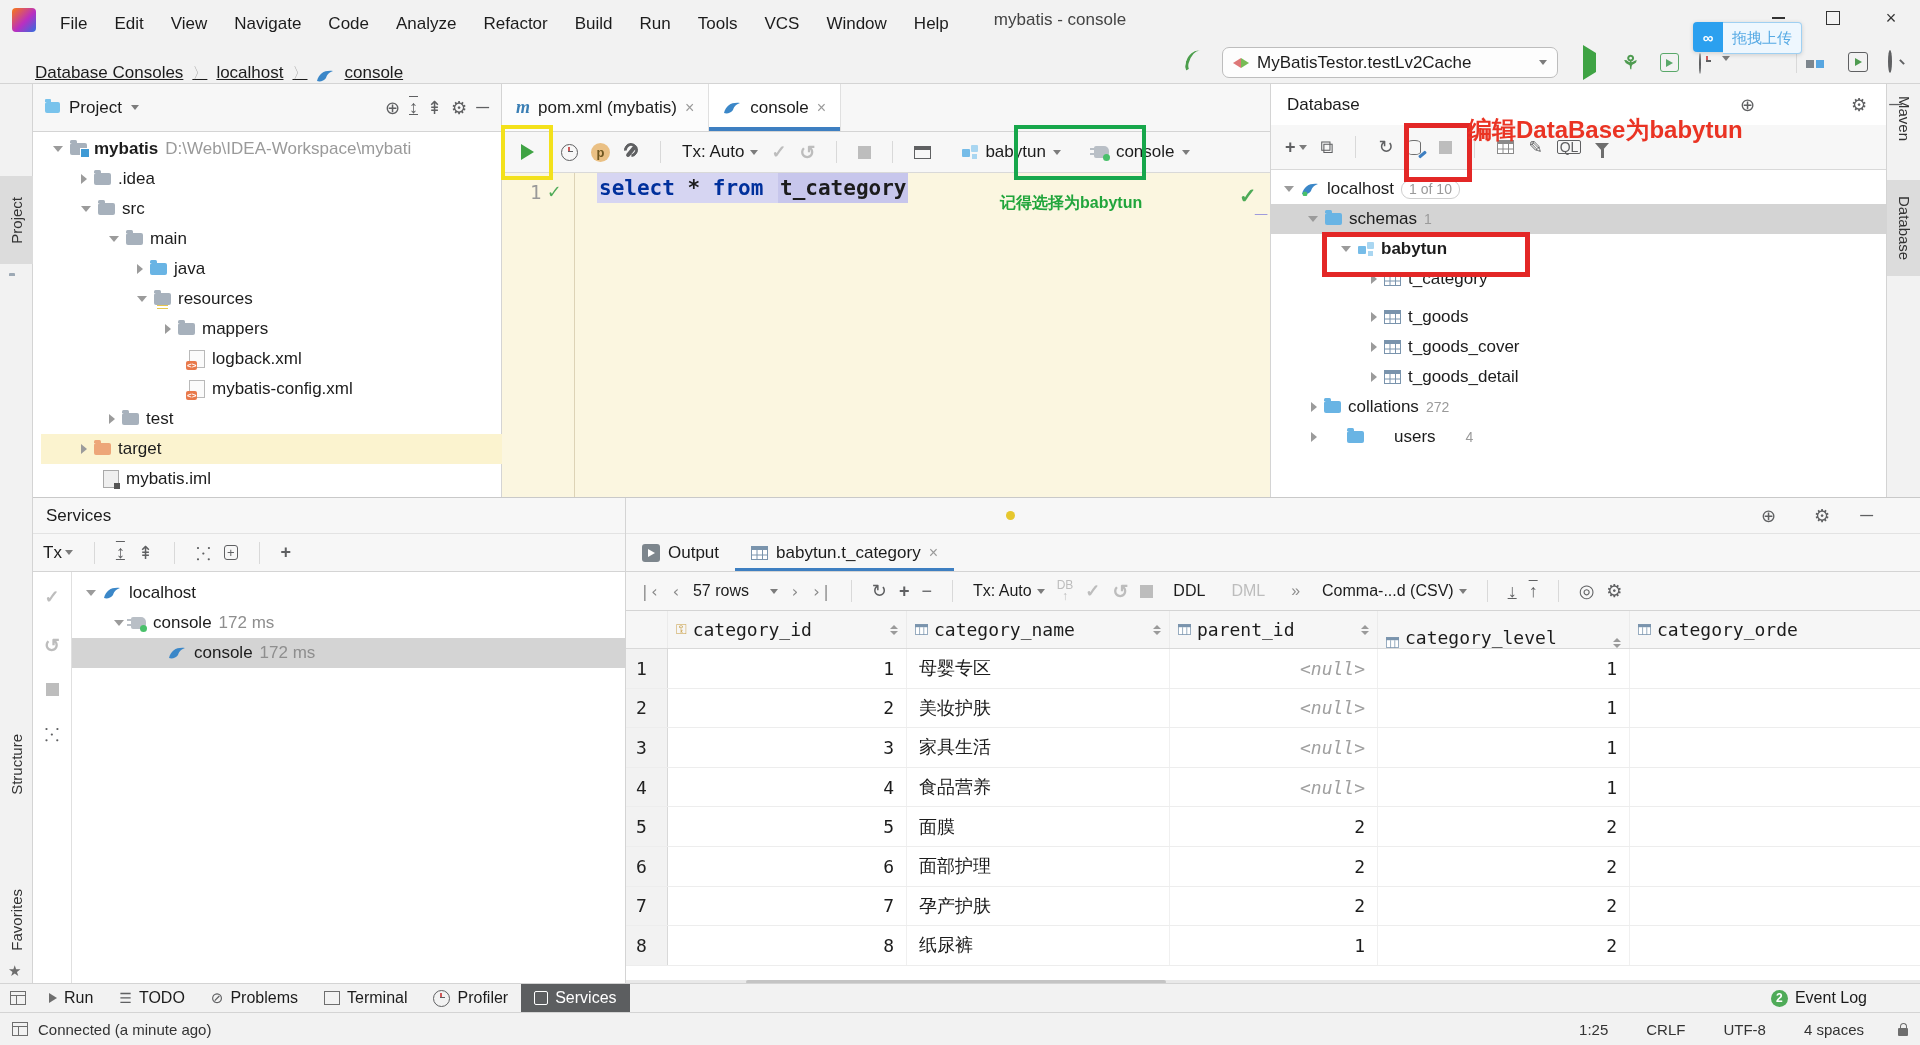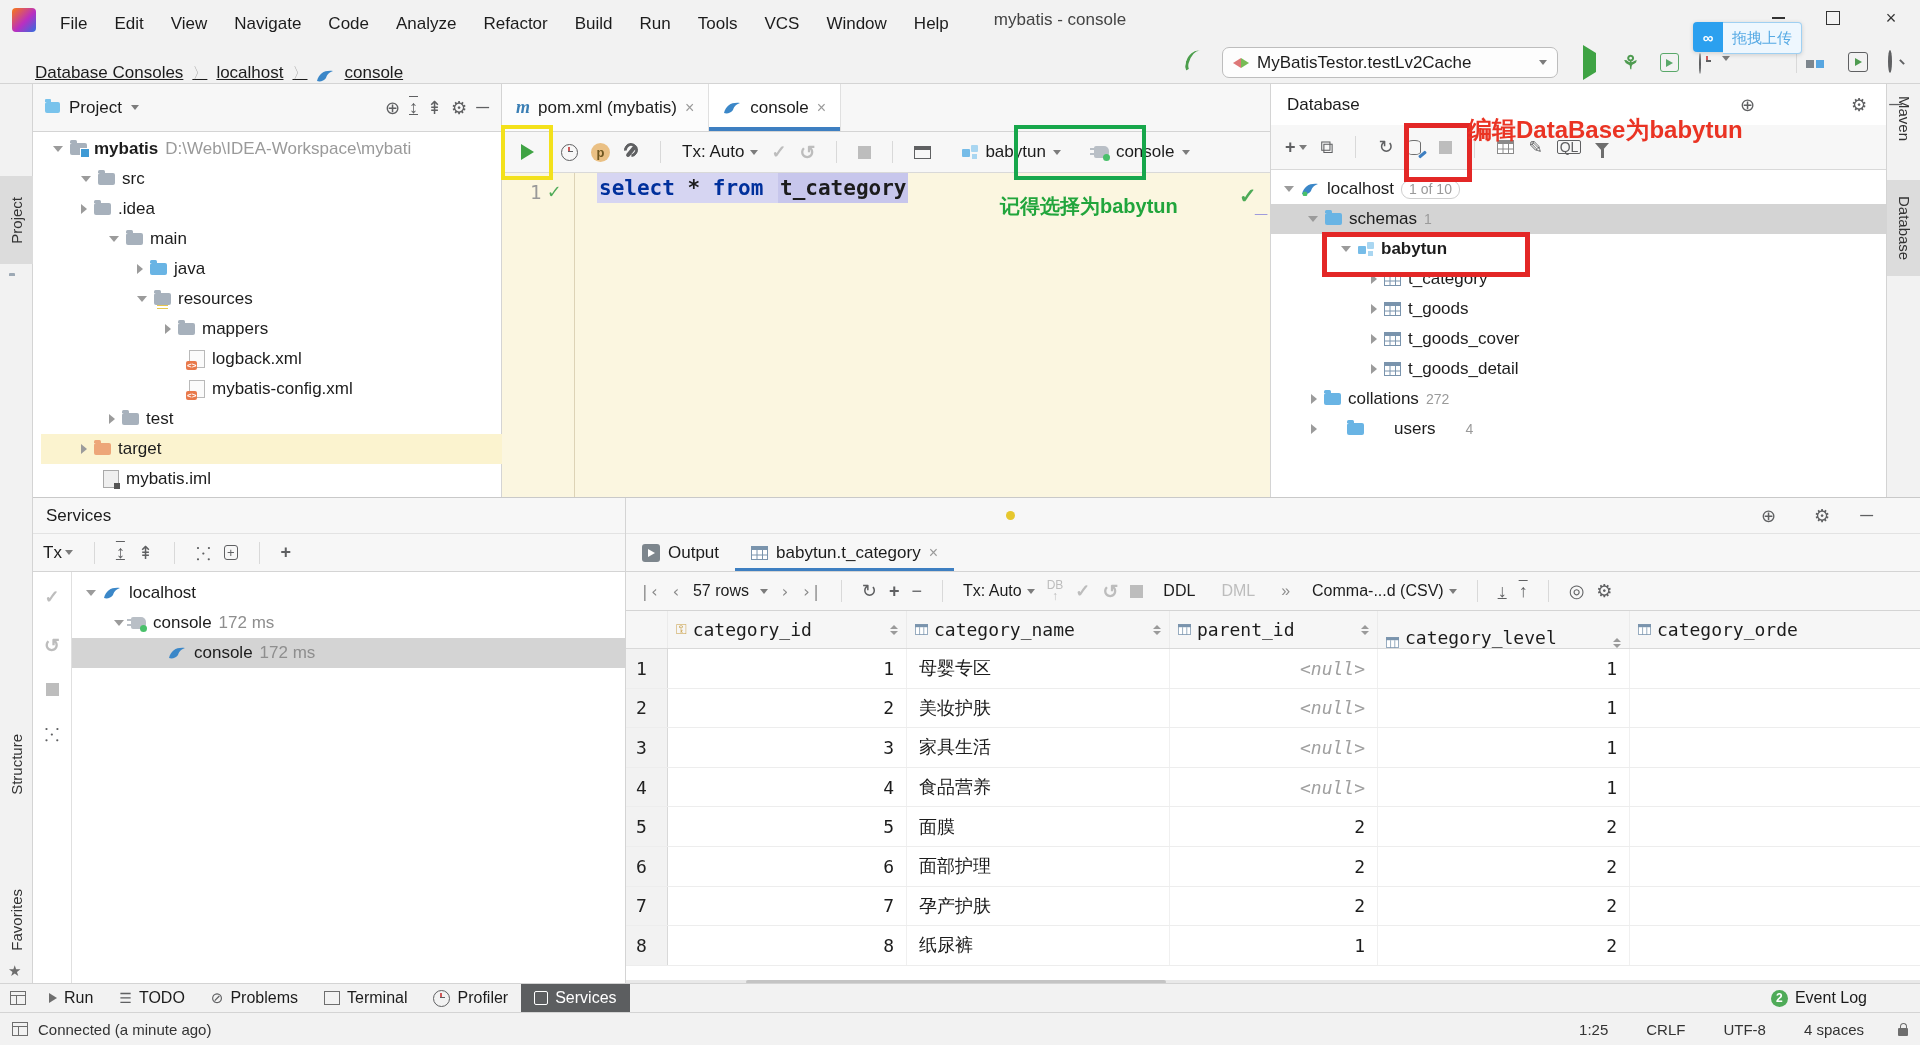--- a/index.html
+++ b/index.html
@@ -102,21 +102,21 @@
   .gutter{position:absolute;left:0;top:89px;width:73px;height:324px;border-right:1px solid #ddd3b6;box-sizing:border-box;
           font-family:"DejaVu Sans Mono",monospace;color:#999;}
   .codeline{position:absolute;left:95px;top:92px;font-family:"DejaVu Sans Mono",monospace;font-size:21px;font-weight:bold;}
   .sqlsel{background:#d6d5f2;padding:3px 2px;}
   .kw{color:#00309c;}
   .tbl-hl{background:#c7c6ec;}
   .caret{color:#8f8cdb;font-weight:bold;}
   
   .annYellow{left:501px;top:125px;width:44px;height:47px;border:4px solid #f3e11b;z-index:50;}
   .annGreenBox{left:1014px;top:125px;width:124px;height:47px;border:4px solid #17a74b;z-index:50;}
-  .annGreenTxt{left:1000px;top:193px;color:#21a53c;font-size:20px;font-weight:bold;z-index:50;white-space:nowrap;}
+  .annGreenTxt{left:1000px;top:193px;color:#21a53c;font-size:16px;font-weight:bold;z-index:50;white-space:nowrap;}
   .annRedBox1{left:1404px;top:123px;width:58px;height:49px;border:5px solid #e32726;z-index:50;}
   .annRedBox2{left:1322px;top:232px;width:198px;height:35px;border:5px solid #e32726;z-index:50;}
   .annRedTxt{left:1468px;top:114px;color:#ea3323;font-size:24px;font-weight:bold;z-index:50;white-space:nowrap;}
   .greencheck{color:#4daa57;font-weight:bold;}
   
   .dbpanel{left:1270px;top:84px;width:616px;height:413px;background:#fff;border-left:1px solid #d4d4d4;box-sizing:border-box;}
   .dbhead{position:absolute;left:0;top:0;width:100%;height:41px;padding:0 16px;}
   .dbtools{position:absolute;left:0;top:41px;width:100%;height:45px;background:#f7f7f7;border-bottom:1px solid #d9d9d9;
            display:flex;align-items:center;padding:0 14px;gap:14px;box-sizing:border-box;}
   .dbtree{position:absolute;left:0;top:90px;width:100%;}
@@ -300,28 +300,28 @@
       <span class="ico16">─</span>
     </div>
     <div class="projtree">
       <div class="treerow" style="padding-left:12px;">
         <i class="chev-d"></i>
           <span class="folder mod"></span>
         <b>mybatis</b>
           <span class="pathtxt">D:\Web\IDEA-Workspace\mybati</span>
       </div>
       <div class="treerow" style="padding-left:40px;">
+        <i class="chev-r"></i>
+          <span class="folder"></span>
+          <span>.idea</span>
+      </div>
+      <div class="treerow" style="padding-left:40px;">
         <i class="chev-d"></i>
           <span class="folder"></span>
           <span>src</span>
-      </div>
-      <div class="treerow" style="padding-left:40px;">
-        <i class="chev-r"></i>
-          <span class="folder"></span>
-          <span>.idea</span>
       </div>
       <div class="treerow" style="padding-left:68px;">
         <i class="chev-d"></i>
           <span class="folder"></span>
           <span>main</span>
       </div>
       <div class="treerow" style="padding-left:96px;">
         <i class="chev-r"></i>
           <span class="folder blue"></span>
           <span>java</span>
@@ -468,21 +468,21 @@
           <div class="treerow" style="padding-left:100px;">
             <i class="chev-r"></i>
             <svg class="tblico" width="17" height="14" viewBox="0 0 17 14">
               <rect x="0.5" y="0.5" width="16" height="13" fill="#fff" stroke="#7a94ad"></rect>
               <rect x="0" y="0" width="17" height="4" fill="#7a94ad"></rect>
               <path d="M6 4v10M11.5 4v10M0 9h17" stroke="#7a94ad"></path>
             </svg>
             <span>t_category</span>
           </div>
 
-          <div class="treerow" style="padding-left:100px;">
+          <div class="treerow" style="padding-left:100px;margin-top:8px;">
             <i class="chev-r"></i>
             <svg class="tblico" width="17" height="14" viewBox="0 0 17 14">
               <rect x="0.5" y="0.5" width="16" height="13" fill="#fff" stroke="#7a94ad"></rect>
               <rect x="0" y="0" width="17" height="4" fill="#7a94ad"></rect>
               <path d="M6 4v10M11.5 4v10M0 9h17" stroke="#7a94ad"></path>
             </svg>
             <span>t_goods</span>
           </div>
 
           <div class="treerow" style="padding-left:100px;">
@@ -588,21 +588,21 @@
             <path d="M6 4v10M11.5 4v10M0 9h17" stroke="#7a94ad"></path>
           </svg>
         <span>babytun.t_category</span>
         <span class="closex">×</span>
       </div>
     </div>
 
     <div class="gtools">
       <span class="navg">|‹</span>
       <span class="navg">‹</span>
-      <span class="flex" style="gap:11px;">
+      <span class="flex" style="gap:21px;">
           <span>57 rows</span>
           <i class="tri dd"></i>
         </span>
       <span class="navg">›</span>
       <span class="navg">›|</span>
       <span class="sep"></span>
       <span class="ico16">↻</span>
       <span class="ico16" style="font-weight:bold;">+</span>
       <span class="ico16">−</span>
       <span class="sep"></span>

